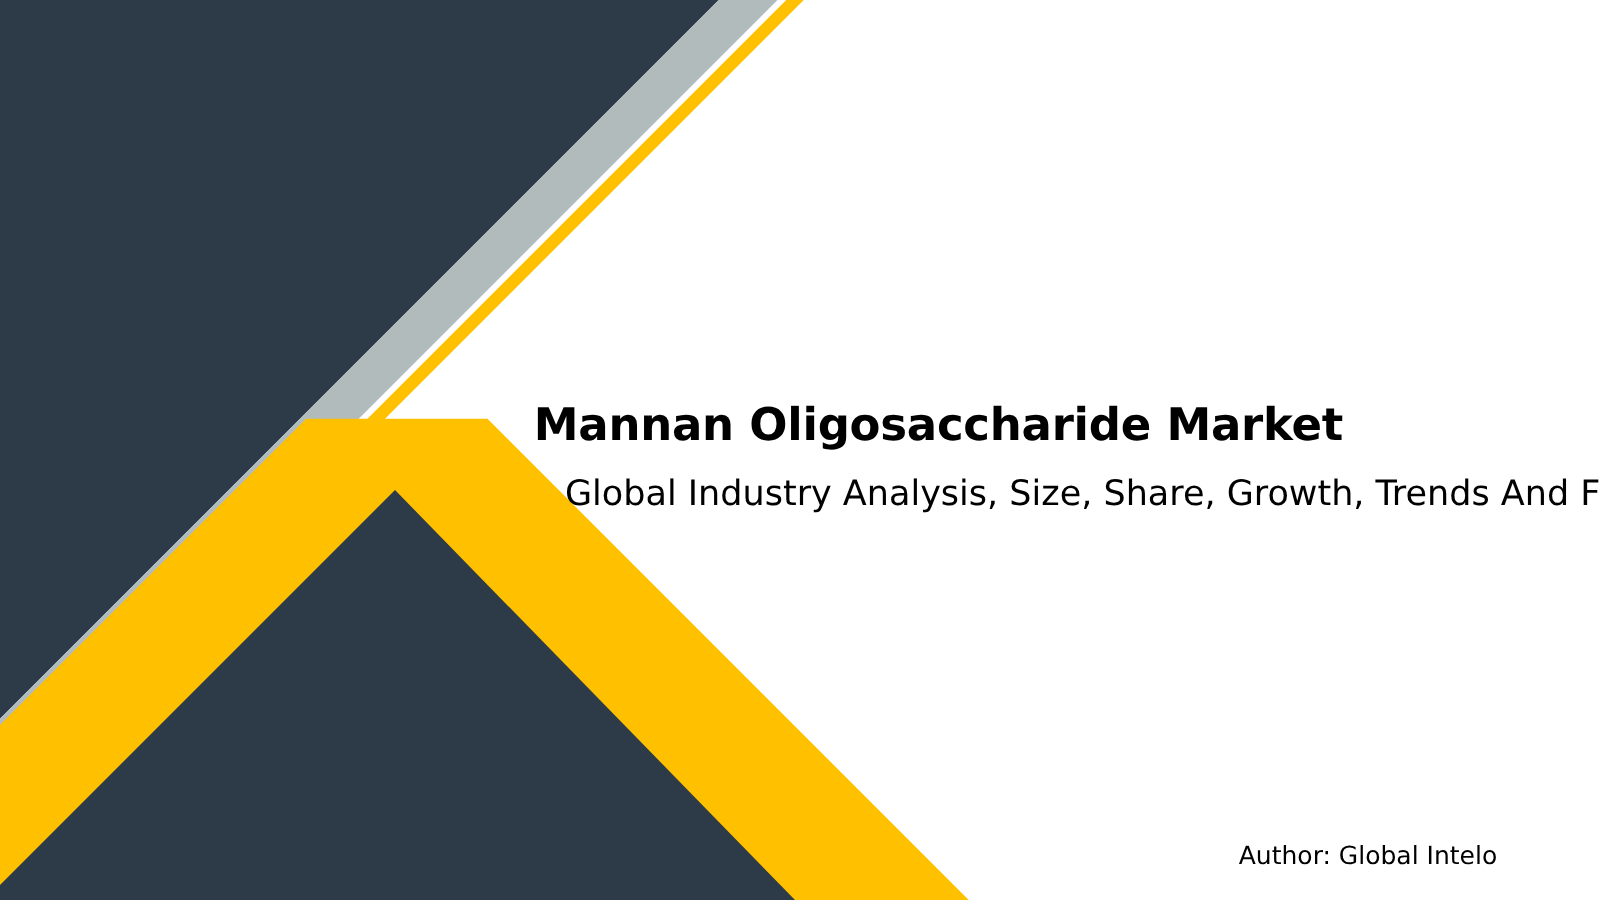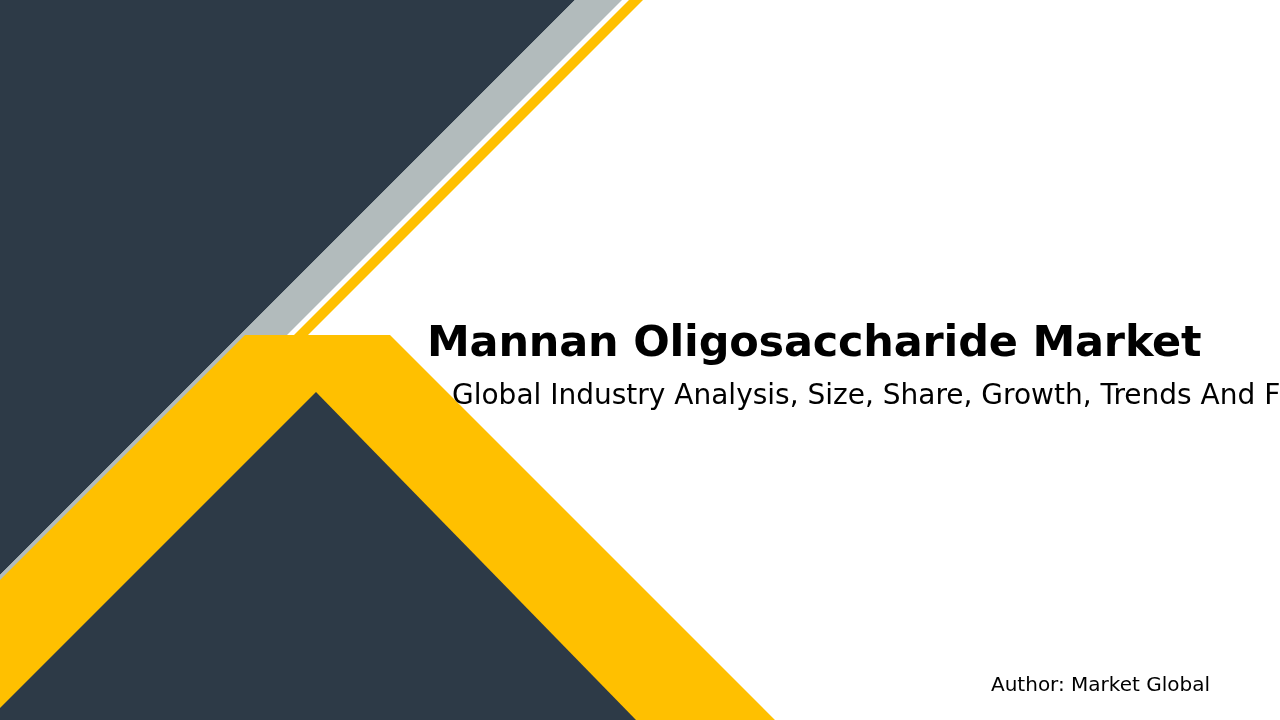--- a/index.html
+++ b/index.html
@@ -31,21 +31,21 @@
     top: 0;
     width: 1280px;
     height: 720px;
     overflow: hidden;
   }
   #report-title {
     position: absolute;
     left: 427px;
     top: 315px;
     margin: 0;
-    font-size: 43px;
+    font-size: 36px;
     font-weight: bold;
     line-height: 52px;
     color: #000000;
     white-space: nowrap;
     letter-spacing: -0.2px;
   }
   #report-subtitle {
     position: absolute;
     left: 452px;
     top: 376px;
@@ -87,16 +87,16 @@
 
     <polygon points="316,392 636,720 0,720 0,708" fill="#2D3A47"></polygon>
 
   </svg>
 
   <div class="text-layer">
     <h1 id="report-title">Mannan Oligosaccharide Market</h1>
 
     <p id="report-subtitle">Global Industry Analysis, Size, Share, Growth, Trends And Forecast</p>
 
-    <p id="author-line">Author: Market Global</p>
+    <p id="author-line">Author: Global Intelo</p>
   </div>
 
 </div>
 
 </body></html>

